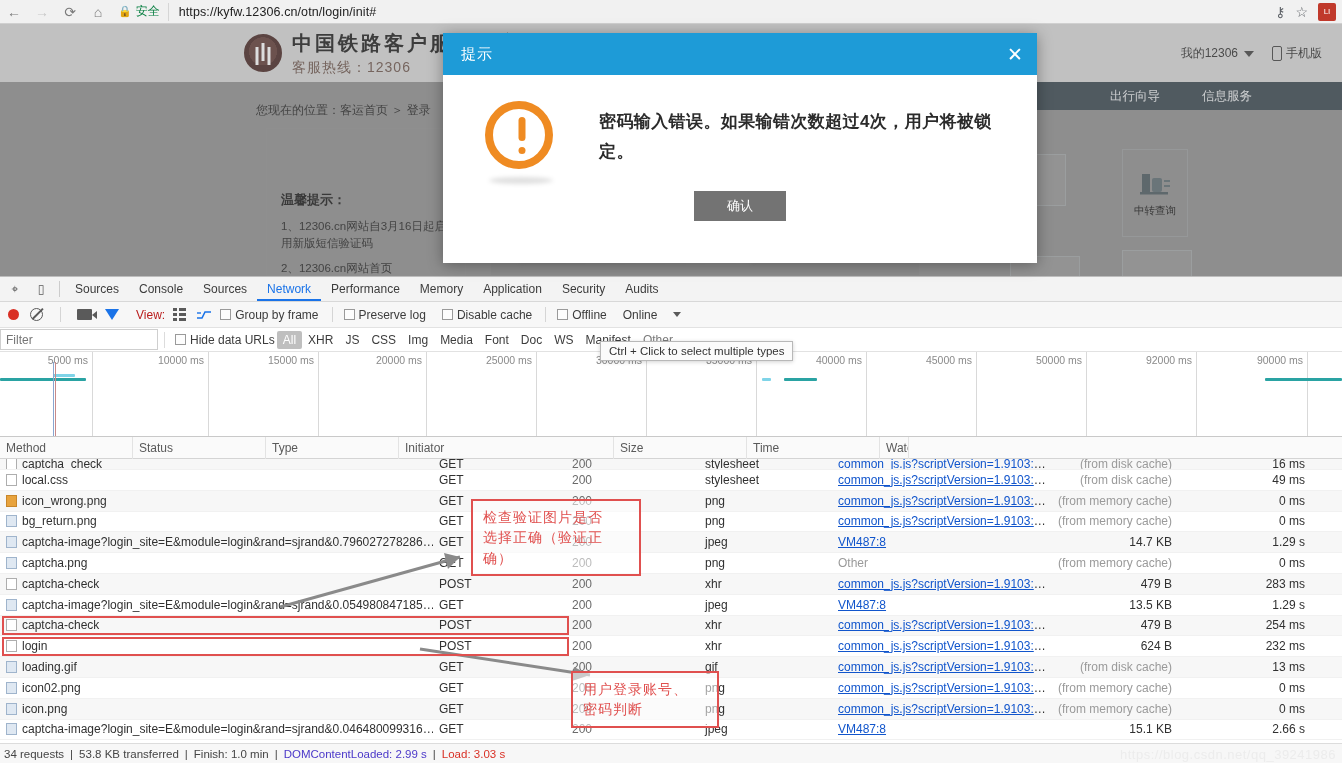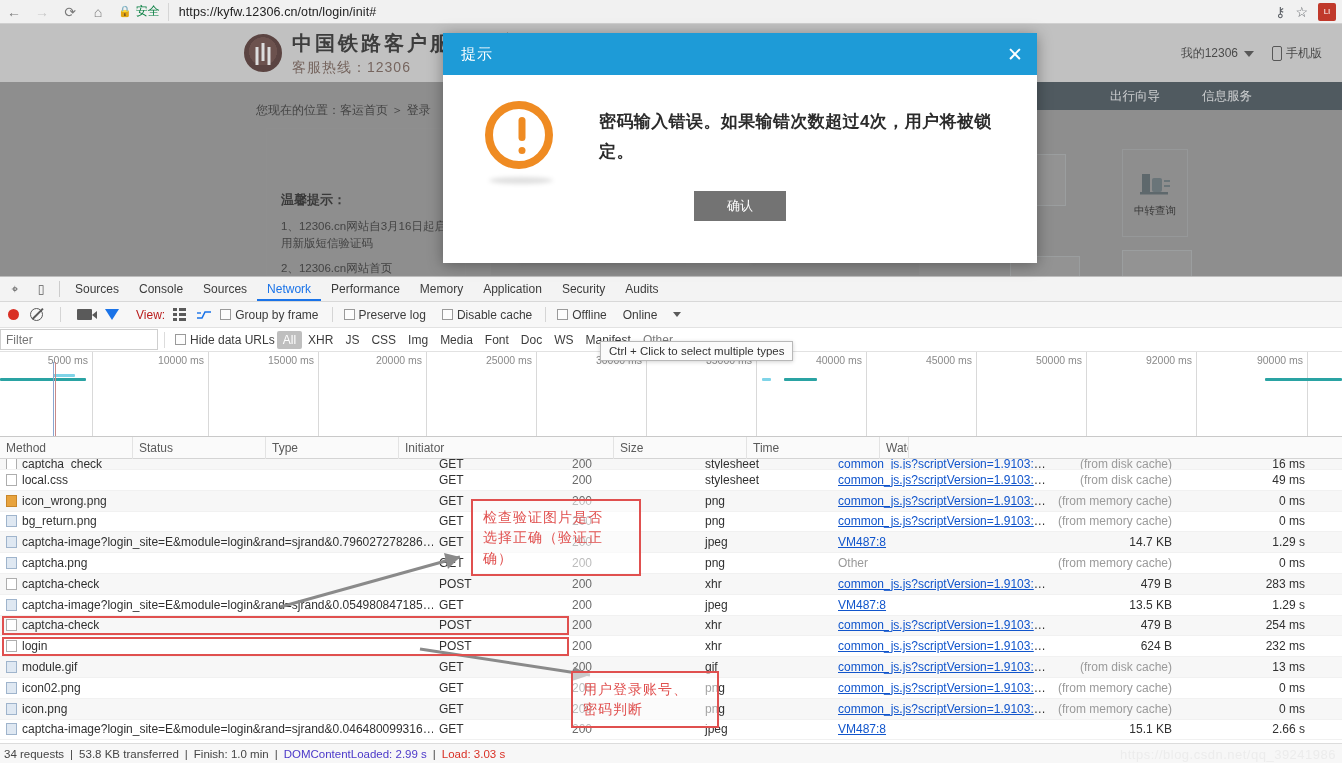--- a/index.html
+++ b/index.html
@@ -579,21 +579,21 @@
           <div class="status-200" style="width:133px">200</div>
           <div style="width:133px">xhr</div>
           <div style="width:215px"><span class="link">common_js.js?scriptVersion=1.9103:21</span></div>
           <div class="ralign " style="width:133px">624 B</div>
           <div class="ralign" style="width:133px">232 ms</div>
           <div style="width:29px;position:relative"></div>
         </div>
         <div class="row">
           <div class="c-name" style="width:433px">
             <span class="fileico img"></span>
-            <span>module.gif</span>
+            <span>loading.gif</span>
           </div>
           <div style="width:133px">GET</div>
           <div class="status-200" style="width:133px">200</div>
           <div style="width:133px">gif</div>
           <div style="width:215px"><span class="link">common_js.js?scriptVersion=1.9103:77</span></div>
           <div class="ralign muted" style="width:133px">(from disk cache)</div>
           <div class="ralign" style="width:133px">13 ms</div>
           <div style="width:29px;position:relative"></div>
         </div>
         <div class="row">

